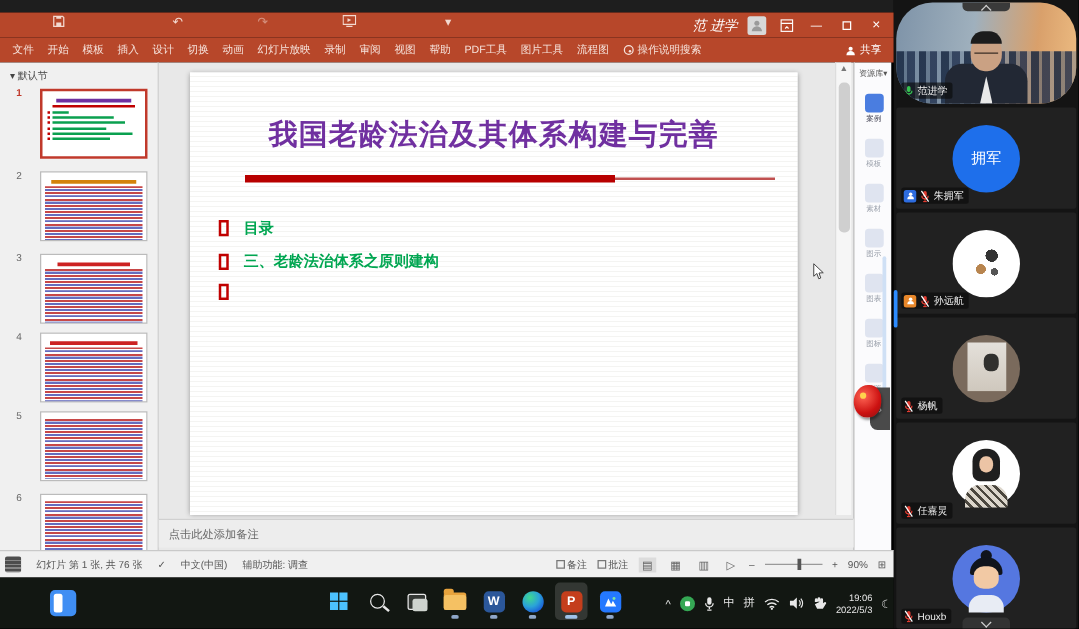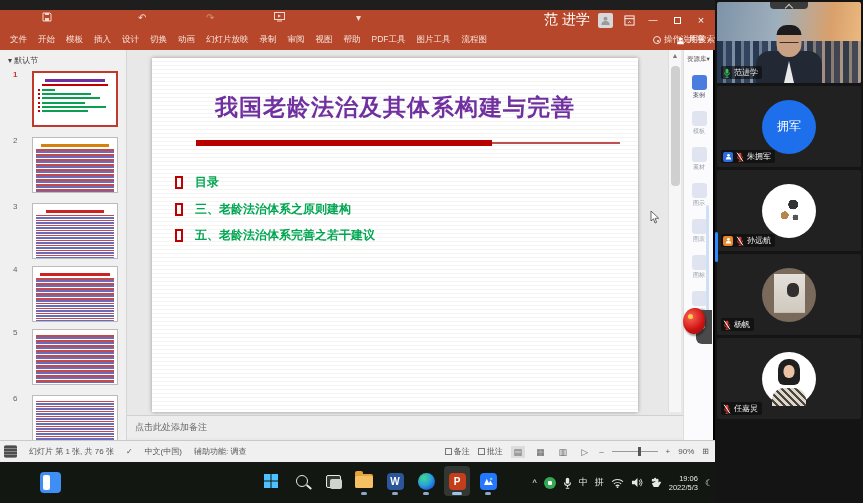--- a/index.html
+++ b/index.html
@@ -8,26 +8,26 @@
   #screen { position:relative; width:863px; height:503px; background:#000; overflow:hidden; }
 
   
   .top-strip { position:absolute; left:0; top:0; width:715px; height:10px; background:#1e1e1e; }
   .titlebar { position:absolute; left:0; top:10px; width:715px; height:20px; background:#b7472a; color:#fff; }
   .qat { position:absolute; left:0; top:0; height:20px; width:420px; }
   .qat .q { position:absolute; top:2px; font-size:10px; color:#f3d9d0; }
   .win-title { position:absolute; left:120px; right:160px; top:0; height:20px; line-height:20px;
                text-align:center; font-size:9px; color:#ffffff; white-space:nowrap; overflow:hidden; }
   .tb-right { position:absolute; right:6px; top:0; height:20px; display:flex; align-items:center; gap:8px; }
-  .tb-user { font-size:14px; color:#fff; }
+  .tb-user { font-size:11px; color:#fff;font-style:italic; }
   .tb-avatar { width:15px; height:15px; background:#d8d8d8; border-radius:2px; display:flex; align-items:center; justify-content:center; }
   .winbtn { width:16px; height:18px; display:flex; align-items:center; justify-content:center; font-size:9px; color:#fff; }
   .restore-box { width:7px; height:7px; border:1px solid #fff; }
 
-  .ribbon-row { position:absolute; left:0; top:30px; width:715px; height:20px; background:#b7472a; display:flex; align-items:center;justify-content:space-between; }
+  .ribbon-row { position:absolute; left:0; top:30px; width:715px; height:20px; background:#b7472a; display:flex; align-items:center; }
   .ribbon-tabs { display:flex; gap:11px; padding-left:10px; align-items:center; }
   .ribbon-tabs span { font-size:8.5px; color:#f6e3dc; white-space:nowrap; }
   .tellme { display:flex; align-items:center; gap:3px; margin-left:12px; }
   .tellme .bulb { width:8px; height:8px; border:1px solid #f6e3dc; border-radius:50%; position:relative; }
   .tellme .bulb::after { content:""; position:absolute; left:2.5px; top:2.5px; width:2px; height:2px; background:#f6e3dc; border-radius:50%; }
   .share-btn { position:absolute; right:10px; top:0; height:20px; display:flex; align-items:center; gap:3px; font-size:8.5px; color:#fff; }
 
   
   .thumb-panel { position:absolute; left:0; top:50px; width:127px; height:390px; background:#f0f0f0; overflow:hidden; border-right:1px solid #d5d5d5; }
   .section-label { position:absolute; left:8px; top:5px; font-size:8px; color:#444; }
@@ -132,21 +132,21 @@
   .role.orange { background:#e8872a; } .role.blue { background:#2d6cdf; }
   .av { position:absolute; left:50%; top:50%; transform:translate(-50%,-50%); width:54px; height:54px; border-radius:50%; }
   .av-text { display:flex; align-items:center; justify-content:center; color:#fff; font-size:12px; }
   .chev-tab { position:absolute; top:0; left:50%; transform:translateX(-50%); width:38px; height:7px; background:#3a3a3a; border-radius:0 0 4px 4px; }
   .chev-tab i, .chev-tab-b i { position:absolute; left:50%; width:6px; height:6px; border:solid #cfcfcf; border-width:1.5px 1.5px 0 0; }
   .chev-tab i { top:3px; transform:translateX(-50%) rotate(-45deg); }
   .chev-tab-b { position:absolute; bottom:0; left:50%; transform:translateX(-50%); width:38px; height:9px; background:#333; border-radius:4px 4px 0 0; }
   .chev-tab-b i { top:1px; transform:translateX(-50%) rotate(135deg); }
 
   
-  .video { background:linear-gradient(97deg,#7e93a8 0%,#9fb0bd 42%,#d9a06b 76%,#edbd83 100%); }
+  .video { background:linear-gradient(97deg,#7e93a8 0%,#9fb0bd 42%,#d9a06b 76%,#edbd83 100%);border-radius:29px; }
   .buildings { position:absolute; left:0; bottom:0; width:100%; height:52%;
     background:
       repeating-linear-gradient(90deg, rgba(22,38,64,.85) 0 6px, rgba(70,90,115,.55) 6px 9px, rgba(28,44,74,.8) 9px 15px, rgba(100,120,145,.45) 15px 18px);
   }
   .suit { position:absolute; left:50%; bottom:0; transform:translateX(-50%); width:66px; height:32px; background:#222834; border-radius:14px 14px 0 0; }
   .shirt { position:absolute; left:50%; bottom:0; transform:translateX(-50%); width:10px; height:22px; background:#e9e9e9; clip-path:polygon(50% 0,100% 100%,0 100%); }
   .head { position:absolute; left:50%; bottom:26px; transform:translateX(-50%); width:25px; height:29px; background:#caa183; border-radius:46%; }
   .hair { position:absolute; left:50%; bottom:48px; transform:translateX(-50%); width:25px; height:10px; background:#1c1c1c; border-radius:12px 12px 0 0; }
   .glasses { position:absolute; left:50%; bottom:38px; transform:translateX(-50%); width:19px; height:3px; border-top:1.5px solid #3a2e26; }
 
@@ -330,21 +330,20 @@
         <div class="b-row">
             <span class="b-mark"></span>
             <span class="b-text" style="color:#00A651">目录</span>
           </div>
         <div class="b-row">
             <span class="b-mark"></span>
             <span class="b-text" style="color:#00A651">三、老龄法治体系之原则建构</span>
           </div>
         <div class="b-row">
             <span class="b-mark"></span>
-            <span class="b-text" style="color:#00A651">五、老龄法治体系完善之若干建议</span>
           </div>
       </div>
     </div>
     <div class="v-scroll">
       <span class="arrow">▲</span>
       <div class="thumb"></div>
     </div>
     <svg class="cursor" viewBox="0 0 10 14">
       <path d="M1 1 L1 11 L3.5 8.8 L5 13 L6.6 12.4 L5.2 8.4 L8.6 8.2 Z" fill="#fff" stroke="#444" stroke-width="0.8"></path>
     </svg>
@@ -566,17 +565,37 @@
         <svg width="8" height="10" viewBox="0 0 10 14">
             <rect x="3" y="1" width="4" height="7" rx="2" fill="#e23b30"></rect>
             <path d="M1.5 6.5a3.5 3.5 0 0 0 7 0" fill="none" stroke="#e23b30" stroke-width="1.4"></path>
             <path d="M5 10v2M3 13h4" stroke="#e23b30" stroke-width="1.4"></path>
             <path d="M1 1l8 12" stroke="#fff" stroke-width="1.4"></path>
           </svg>
         <span class="nm">任嘉炅</span>
       </div>
     </div>
 
+    <div class="tile">
+      <div class="av av-cartoon">
+        <div class="bun"></div>
+          <div class="hair3"></div>
+          <div class="face3"></div>
+          <div class="shirt3"></div>
+      </div>
+      <div class="chev-tab-b">
+          <i></i>
+        </div>
+      <div class="badge">
+        <svg width="8" height="10" viewBox="0 0 10 14">
+            <rect x="3" y="1" width="4" height="7" rx="2" fill="#e23b30"></rect>
+            <path d="M1.5 6.5a3.5 3.5 0 0 0 7 0" fill="none" stroke="#e23b30" stroke-width="1.4"></path>
+            <path d="M5 10v2M3 13h4" stroke="#e23b30" stroke-width="1.4"></path>
+            <path d="M1 1l8 12" stroke="#fff" stroke-width="1.4"></path>
+          </svg>
+        <span class="nm">Houxb</span>
+      </div>
+    </div>
 
     <div style="position:absolute;left:0;top:232px;width:3px;height:30px;background:#2d8cff;border-radius:2px"></div>
   </div>
 
 </div>
 
 </body></html>

